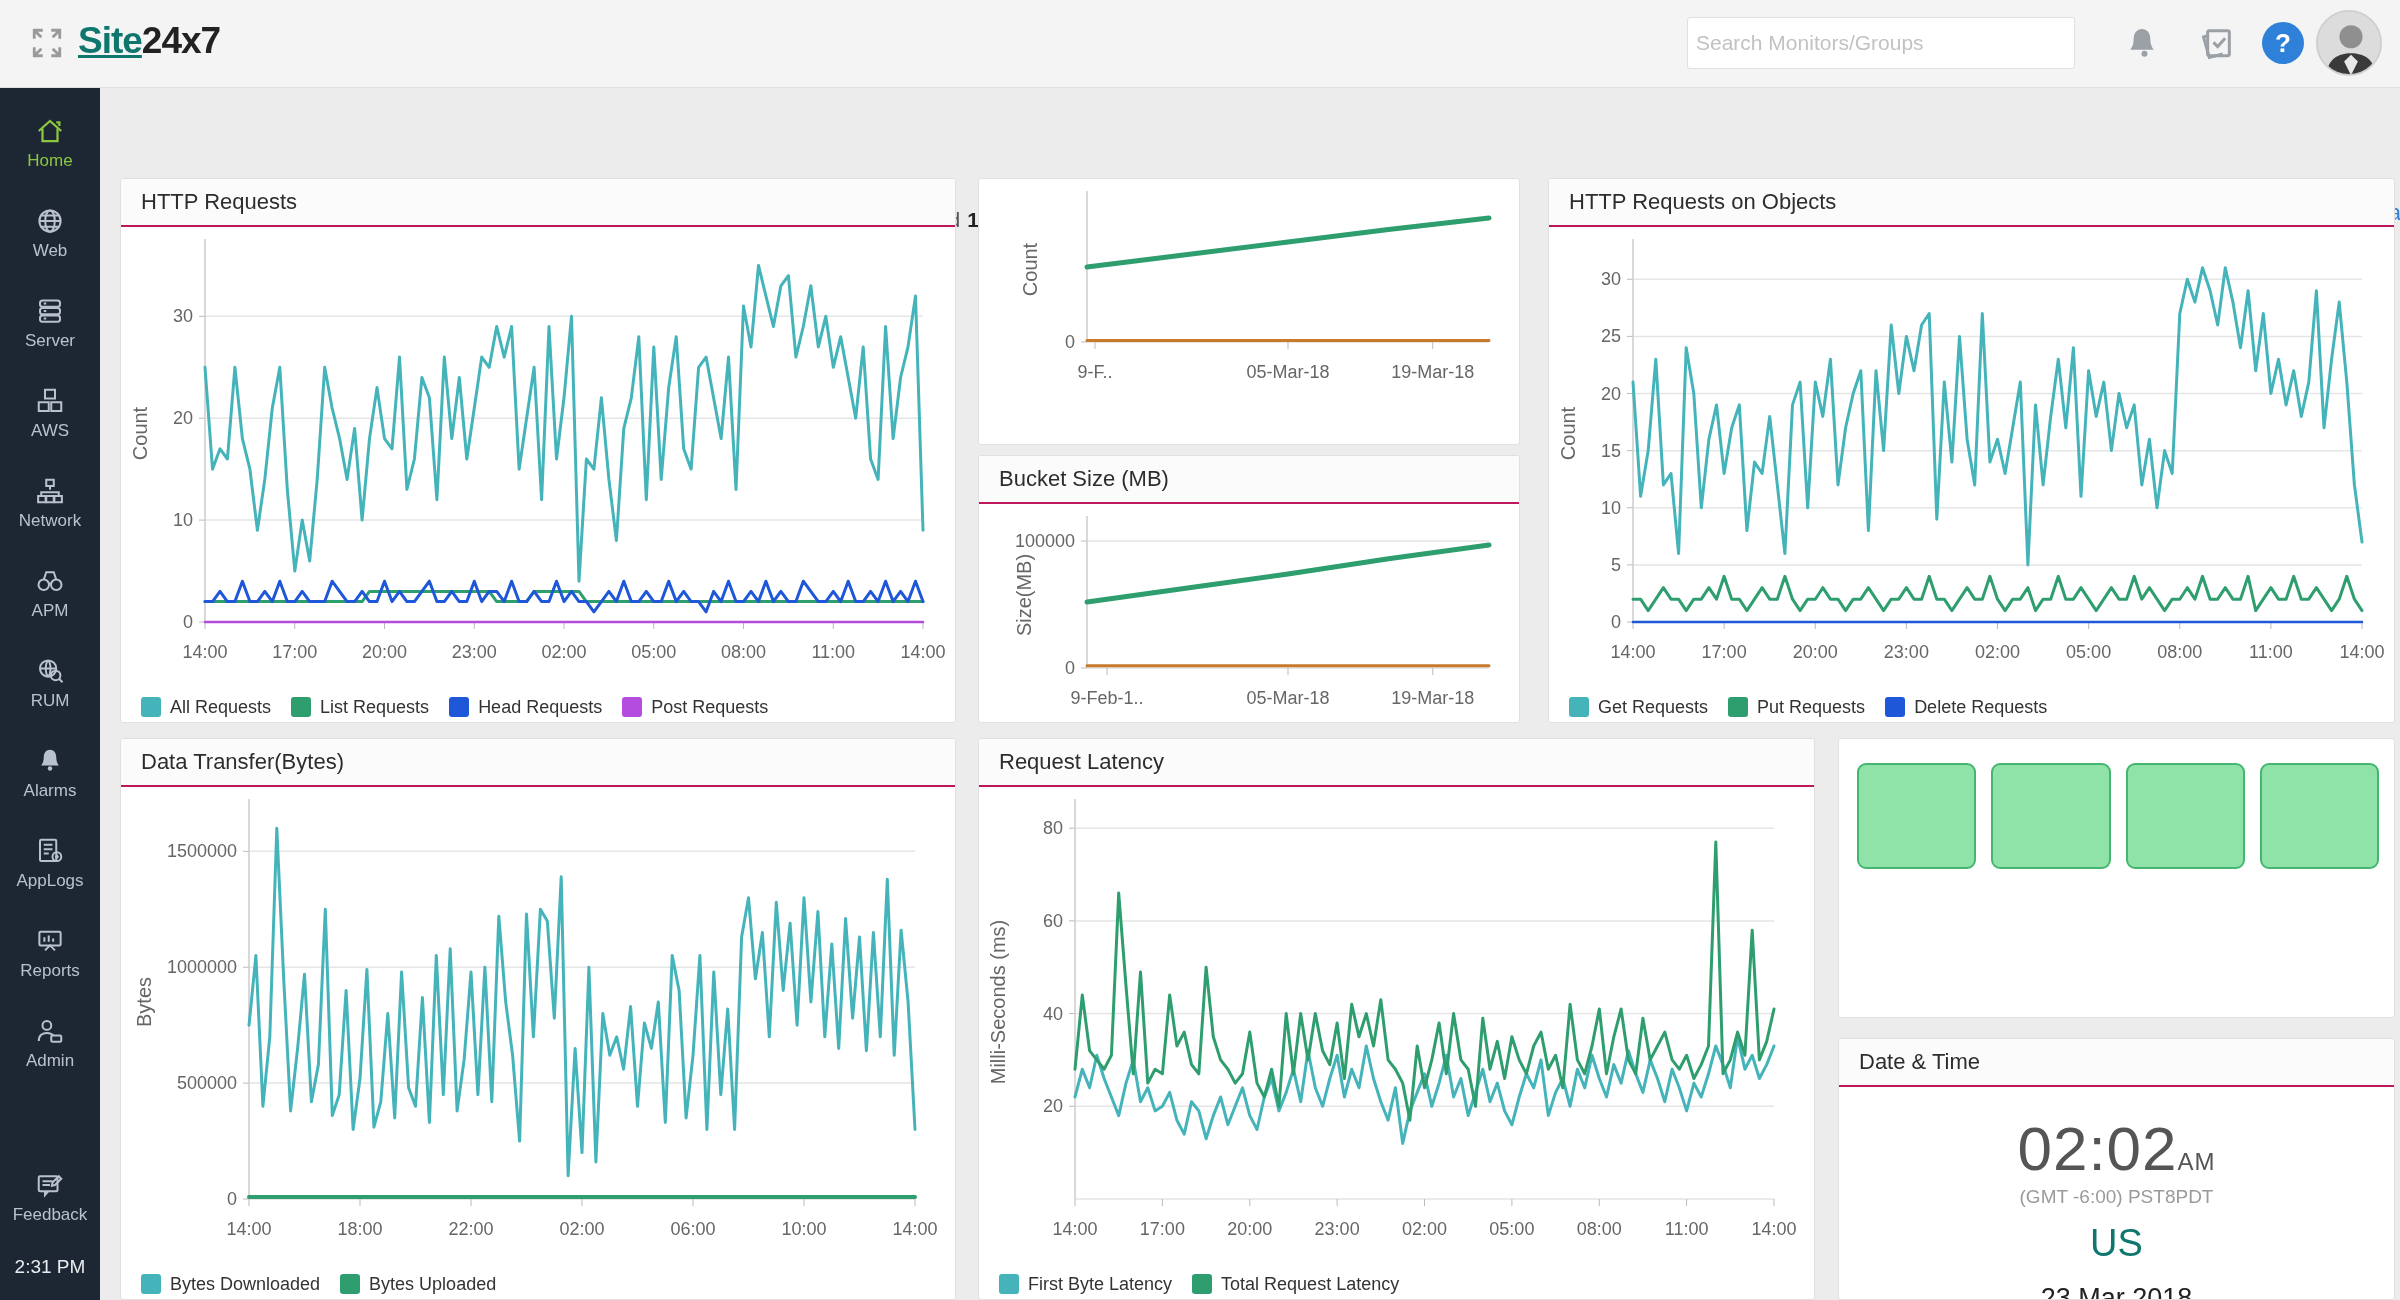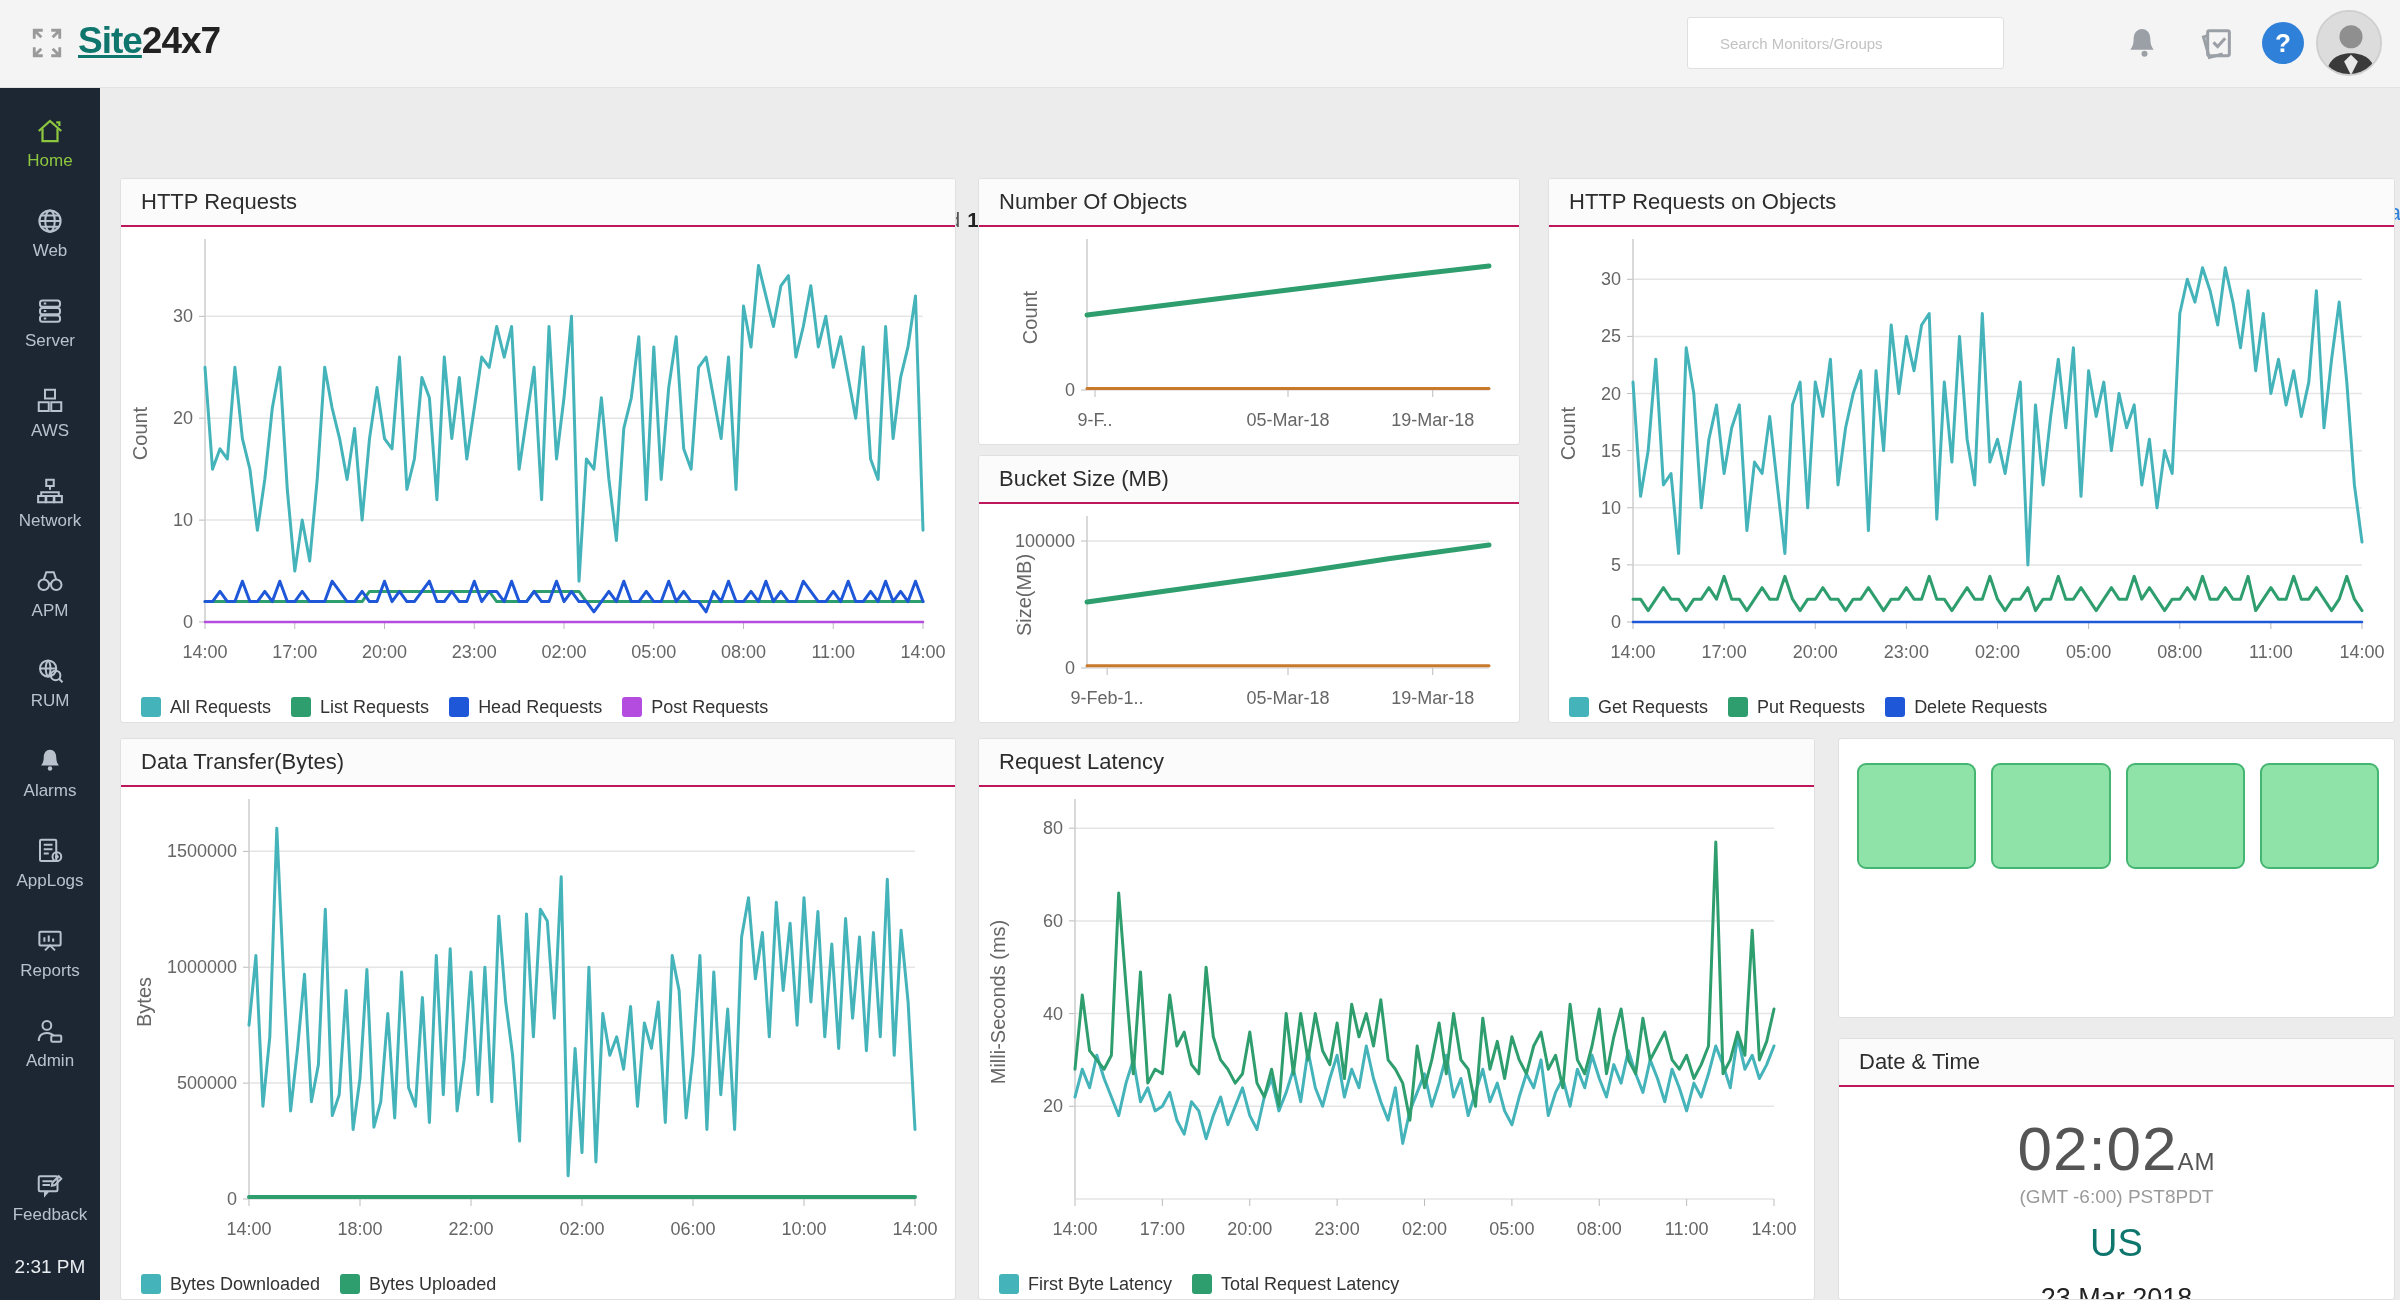--- a/index.html
+++ b/index.html
@@ -4,22 +4,22 @@
 <style>
   html,body{margin:0;padding:0;}
   body{width:2400px;height:1300px;overflow:hidden;background:#ececec;
        font-family:"Liberation Sans", sans-serif;color:#333;}
   
   .tophdr{position:absolute;left:0;top:0;width:2400px;height:88px;background:#f4f4f4;
           border-bottom:1px solid #e2e2e2;box-sizing:border-box;}
   .expand-ic{position:absolute;left:30px;top:26px;width:34px;height:34px;color:#9a9a9a;}
   .logo{position:absolute;left:78px;top:20px;font-size:37px;font-weight:bold;letter-spacing:-1px;}
   .logo .g{color:#0f766e;text-decoration:underline;} .logo .k{color:#222;}
-  .search{position:absolute;left:1687px;top:17px;width:317px;height:52px;background:#fff;
-          border:1px solid #e0e0e0;border-radius:3px;font-size:15px;padding:0 32px;color:#555;box-sizing:border-box;}
+  .search{position:absolute;left:1687px;top:17px;width:388px;height:52px;background:#fff;
+          border:1px solid #e0e0e0;border-radius:3px;font-size:21px;padding:0 8px;color:#555;box-sizing:border-box;}
   .search::placeholder{color:#c2c2c2;}
   .hdr-ic{position:absolute;top:24px;width:40px;height:40px;color:#9aa0a6;}
   .help-circ{position:absolute;top:22px;width:42px;height:42px;background:#2f80d9;border-radius:50%;
              color:#fff;font-size:26px;font-weight:bold;text-align:center;line-height:42px;}
   .avatar{position:absolute;left:2316px;top:10px;width:66px;height:66px;border-radius:50%;background:#dcdcdc;
           overflow:hidden;border:2px solid #cfcfcf;box-sizing:border-box;}
   
   .sidebar{position:absolute;left:0;top:88px;width:100px;height:1212px;background:#1d2734;
            display:flex;flex-direction:column;align-items:center;padding-top:10px;box-sizing:border-box;}
   .side-item{width:100px;height:90px;display:flex;flex-direction:column;align-items:center;
@@ -312,21 +312,20 @@
           <span class="leg-sw" style="background: rgb(31, 87, 217);"></span>
           <span class="leg-lb">Head Requests</span>
         </div>
         <div class="leg-item">
           <span class="leg-sw" style="background: rgb(180, 76, 224);"></span>
           <span class="leg-lb">Post Requests</span>
         </div>
       </div>
     </div>
   <div class="widget" style="left:878px;top:90px;width:542px;height:267px">
-      <div class="whdr">Number Of Objects</div>
       <div><svg width="540" height="221">
           <line x1="108" y1="163" x2="510" y2="163" stroke="#e5e5e5" stroke-width="1.5"></line>
           <line x1="102" y1="163" x2="108" y2="163" stroke="#bbb"></line>
           <text x="96" y="169" text-anchor="end" class="tick">0</text>
           <line x1="108" y1="12" x2="108" y2="163" stroke="#ccc" stroke-width="1.5"></line>
           <line x1="108" y1="163" x2="510" y2="163" stroke="#e5e5e5" stroke-width="1.5"></line>
           <line x1="116.04" y1="163" x2="116.04" y2="170" stroke="#bbb"></line>
           <text x="116.04" y="199" text-anchor="middle" class="xtick">9-F..</text>
           <line x1="309" y1="163" x2="309" y2="170" stroke="#bbb"></line>
           <text x="309" y="199" text-anchor="middle" class="xtick">05-Mar-18</text>

